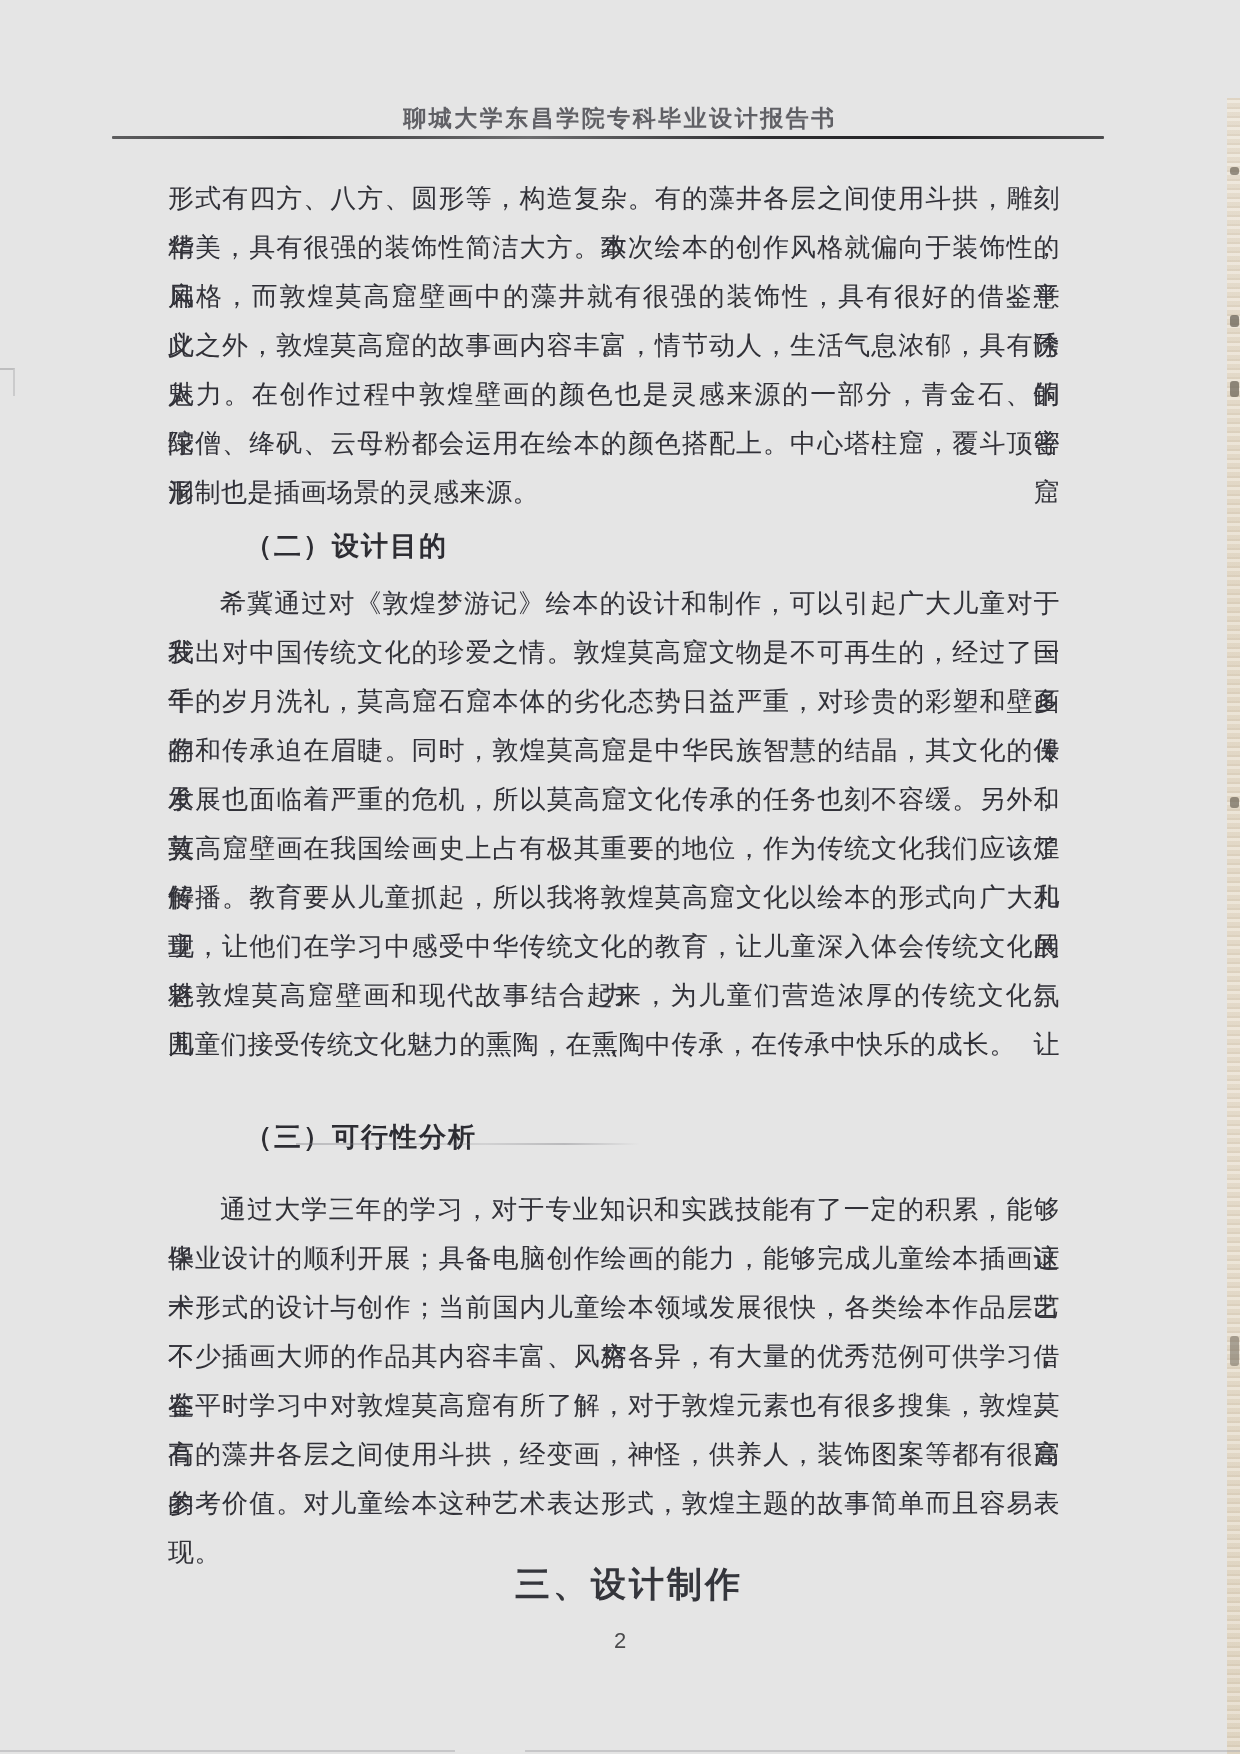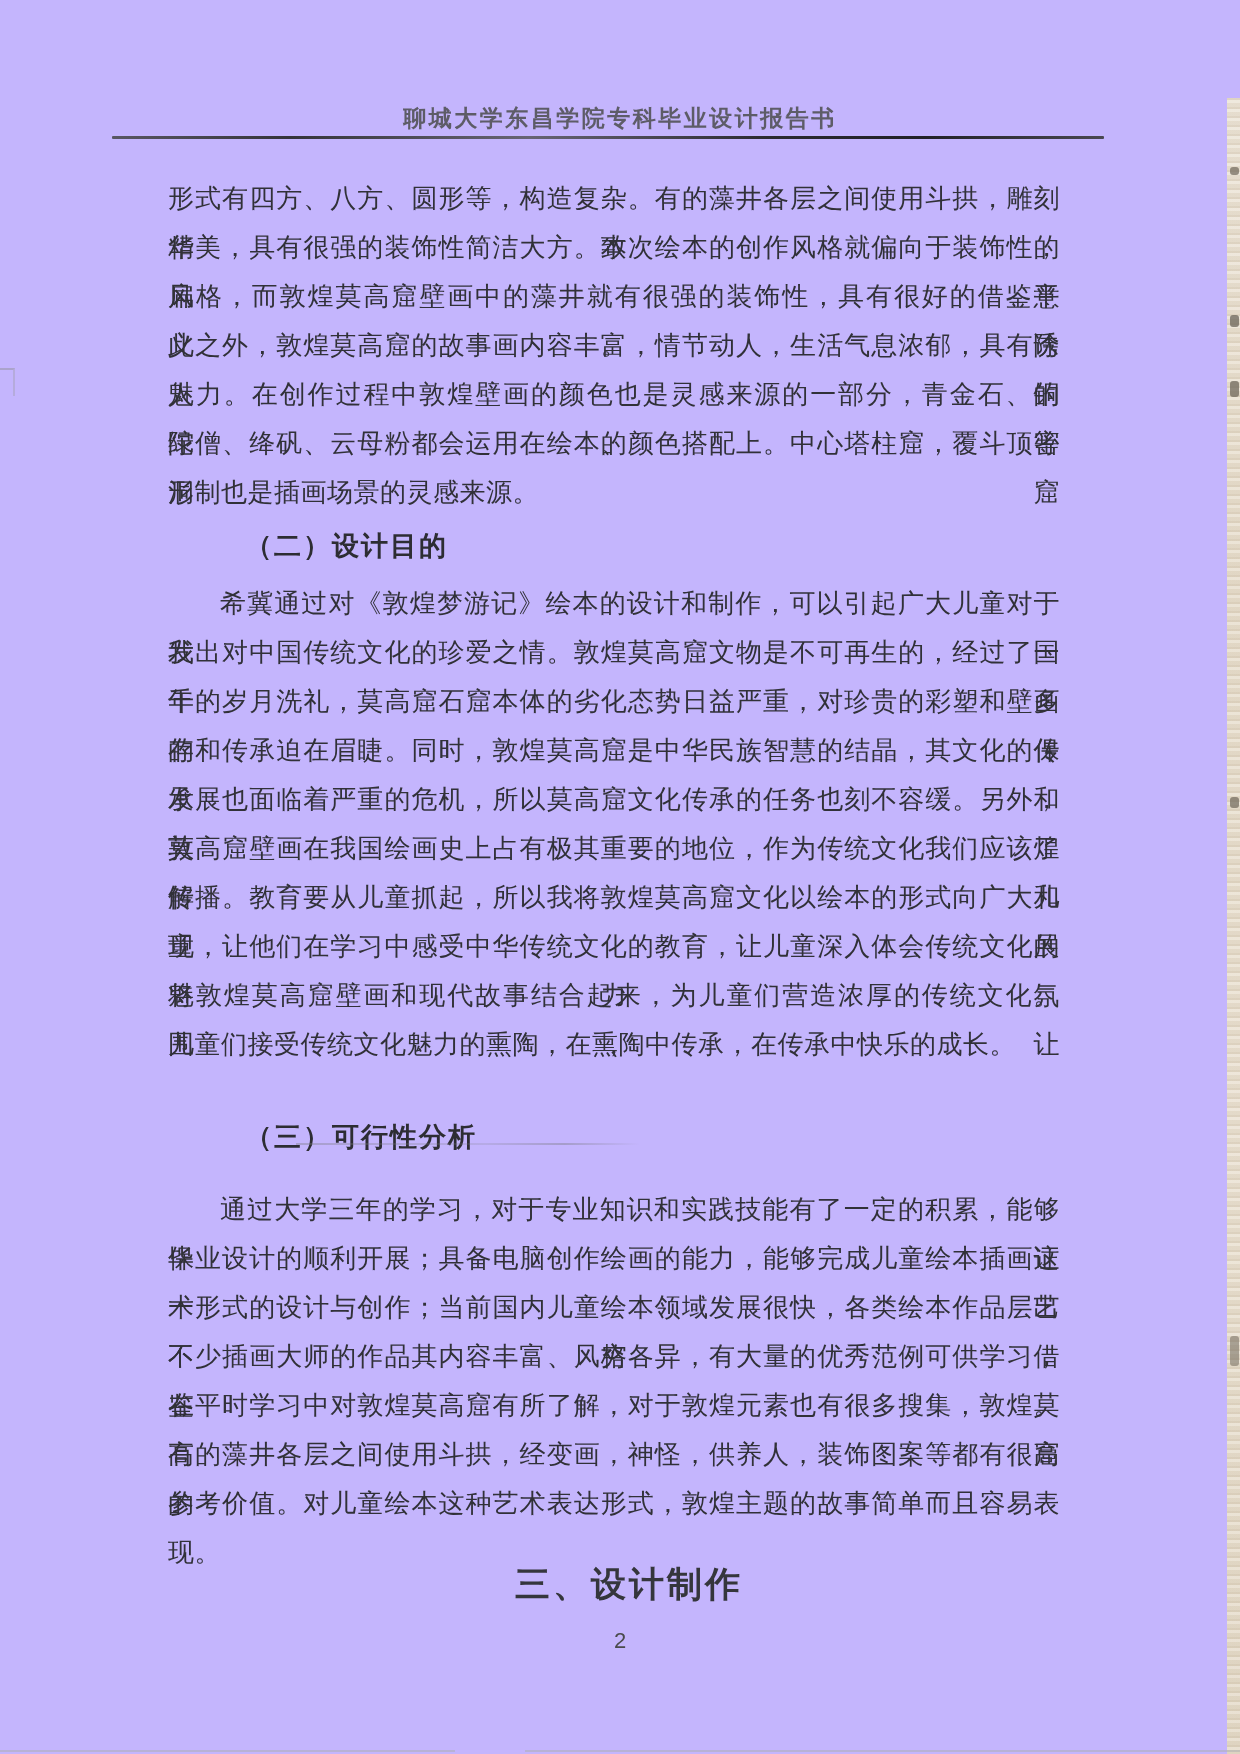--- a/index.html
+++ b/index.html
@@ -1,19 +1,19 @@
 <!DOCTYPE html>
 <html lang="zh"><head>
 <meta charset="utf-8">
 <style>
   html,body { margin:0; padding:0; background:#ffffff; }
   .page {
     position:relative;
     width:1240px; height:1754px;
-    background:#c4b5fd;
+    background:#e5e5e5;
     overflow:hidden;
     font-family:"Liberation Serif", serif;
   }
 
   
   .header-title {
     position:absolute; top:103px; left:0; width:100%;
     text-align:center;
     font-family:"Liberation Sans", sans-serif;
     font-size:23px; font-weight:600;

